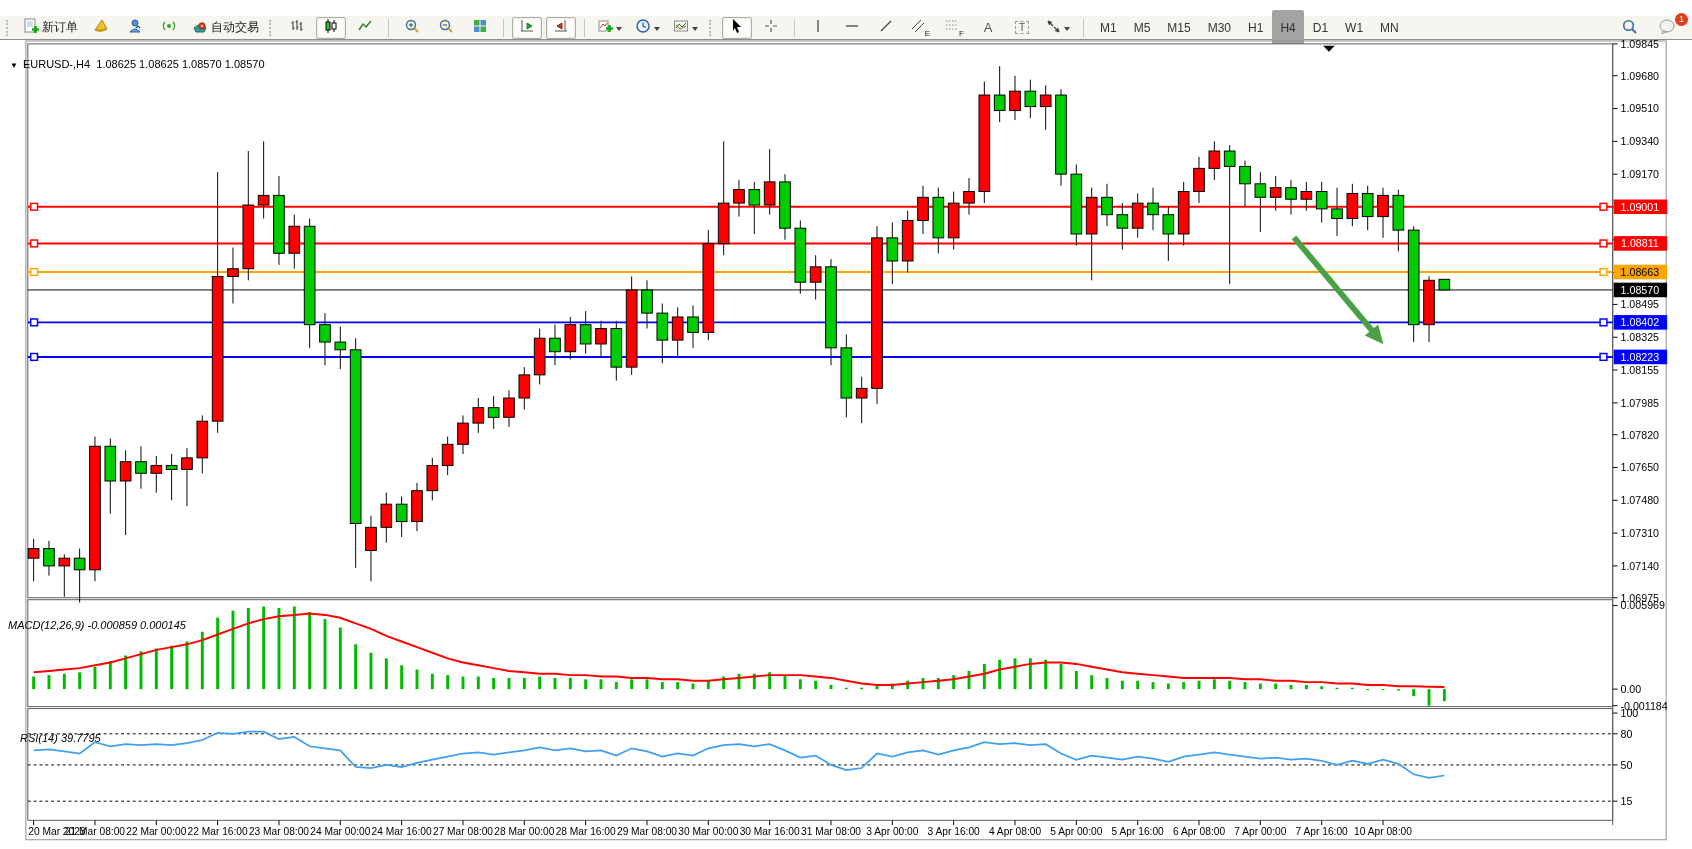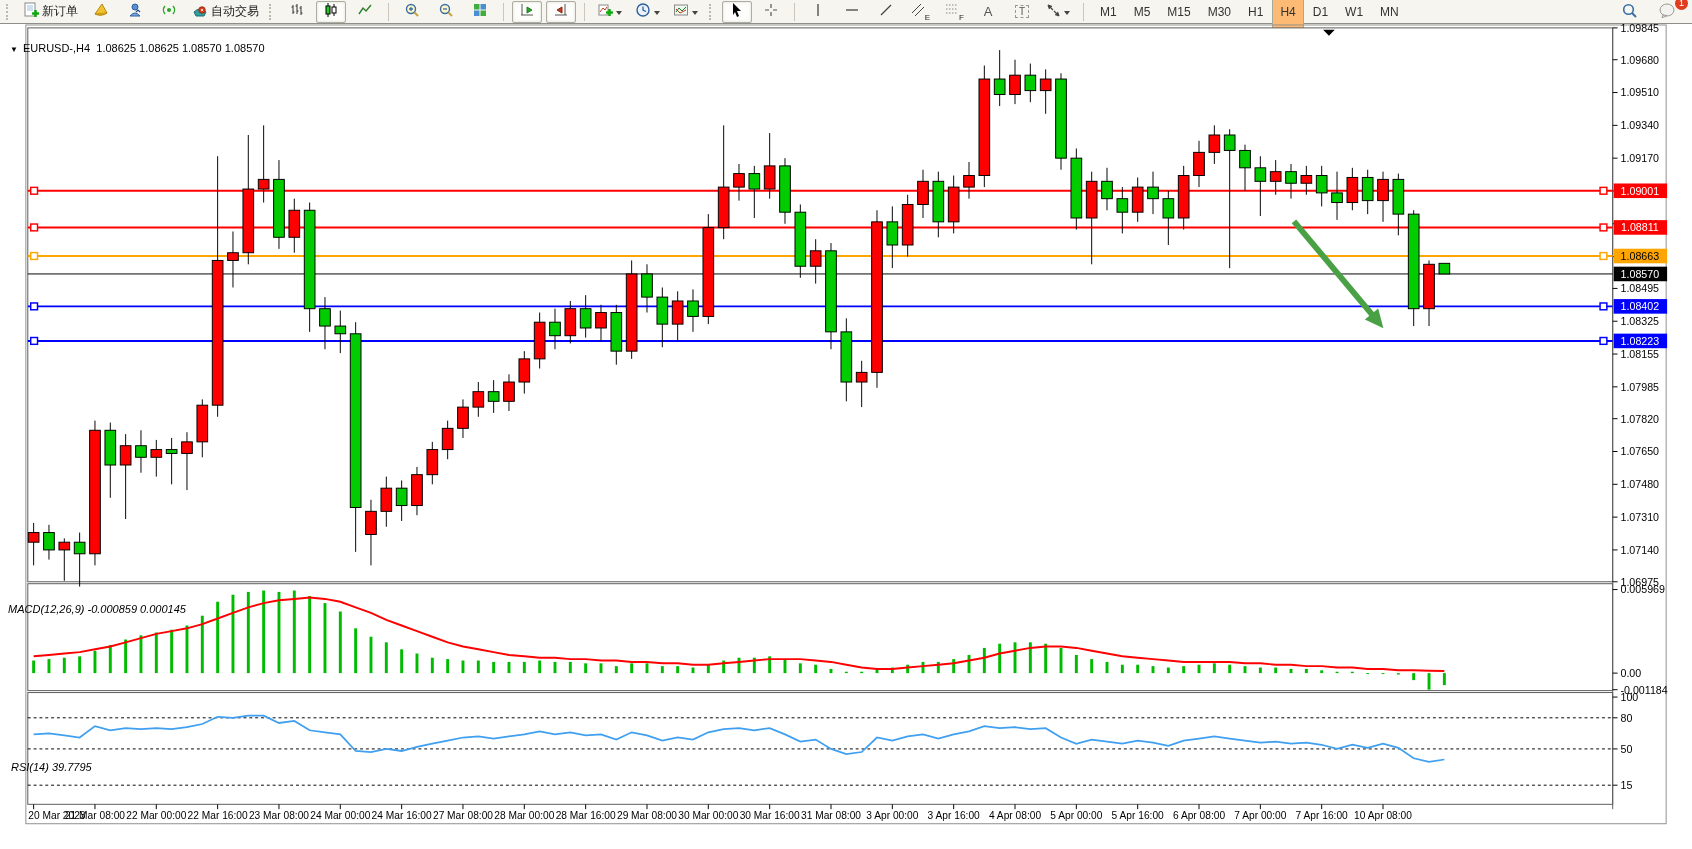--- a/index.html
+++ b/index.html
@@ -1,27 +1,27 @@
 <!DOCTYPE html>
 <html><head>
 <meta charset="utf-8">
 <style>
   html,body{margin:0;padding:0;width:1692px;height:849px;overflow:hidden;background:#fff;
             font-family:"Liberation Sans",sans-serif;}
   .toolbar{box-sizing:border-box;height:24px;background:#f6f5f0;border-bottom:1px solid #8f8f8a;
-           display:flex;align-items:center;padding:0 4px;gap:4px;font-size:12px;color:#222;}
+           display:flex;align-items:center;padding:0 4px;gap:4px;font-size:12px;color:#222;margin-top:16px;}
   .grip{width:3px;height:16px;border-left:2px dotted #bcbaae;margin:0 4px 0 2px;}
   .sep{width:1px;height:18px;background:#c9c7bb;margin:0 4px;}
   .tbtn{height:20px;min-width:22px;display:flex;align-items:center;justify-content:center;gap:3px;
         padding:0 3px;border:1px solid transparent;border-radius:2px;cursor:default;}
   .tbtn.active{background:#fdfdfb;border-color:#aeada4;box-shadow:inset 0 0 3px #dddcd1;}
   .tbtn .lbl{white-space:nowrap;}
   .tf{padding:7px 7px;height:20px;display:flex;align-items:center;border:1px solid transparent;
       border-radius:2px;font-size:12px;color:#333;}
-  .tf.active{border-color:#a8a79e;background:#fdba74;}
+  .tf.active{border-color:#a8a79e;background:#a3a3a3;}
   .rightgrp{margin-left:auto;display:flex;align-items:center;gap:8px;padding-right:6px;}
   .notif{position:relative;}
   .badge{position:absolute;top:-5px;right:-7px;background:#e03c1e;color:#fff;border-radius:50%;
          width:13px;height:13px;font-size:9px;display:flex;align-items:center;justify-content:center;}
   .chartwrap{position:relative;width:1692px;height:825px;}
   svg text{font-family:"Liberation Sans",sans-serif;}
   .paneLabel{position:absolute;font-size:11px;color:#000;white-space:nowrap;z-index:5;font-style:italic;}
   .titlebar{position:absolute;left:10px;top:18px;font-size:11px;color:#000;z-index:5;}
   .titlebar .tri{font-size:8px;margin-right:5px;}
 </style>
@@ -305,21 +305,21 @@
       <span class="badge">1</span>
     </span>
   </span>
 </div>
 
 <div class="chartwrap">
   <div class="titlebar">
     <span class="tri">▼</span><span>EURUSD-,H4</span>&nbsp;&nbsp;<span>1.08625 1.08625 1.08570 1.08570</span>
   </div>
   <div class="paneLabel" style="left:8px;top:579px;">MACD(12,26,9) -0.000859 0.000145</div>
-  <div class="paneLabel" style="left:11px;top:692px;margin-top:45px;">RSI(14) 39.7795</div>
+  <div class="paneLabel" style="left:20px;top:692px;">RSI(14) 39.7795</div>
   <svg id="chart-svg" width="1692" height="825" viewBox="0 24 1692 849" style="position:absolute;top:0;left:0;">
       <g>
         <rect x="4" y="28" width="1631" height="570" fill="#ffffff" stroke="#5a5a5a"></rect>
         <rect x="4" y="600" width="1631" height="110" fill="#ffffff" stroke="#5a5a5a"></rect>
         <rect x="4" y="712" width="1631" height="115" fill="#ffffff" stroke="#5a5a5a"></rect>
         <rect x="2" y="25" width="1688" height="822" fill="none" stroke="#8f8f8a"></rect>
         <line x1="1635" y1="28" x2="1635" y2="832" stroke="#5a5a5a"></line>
       </g>
       <g font-size="11" fill="#000">
         <line x1="1635" y1="28" x2="1640" y2="28" stroke="#000"></line>

